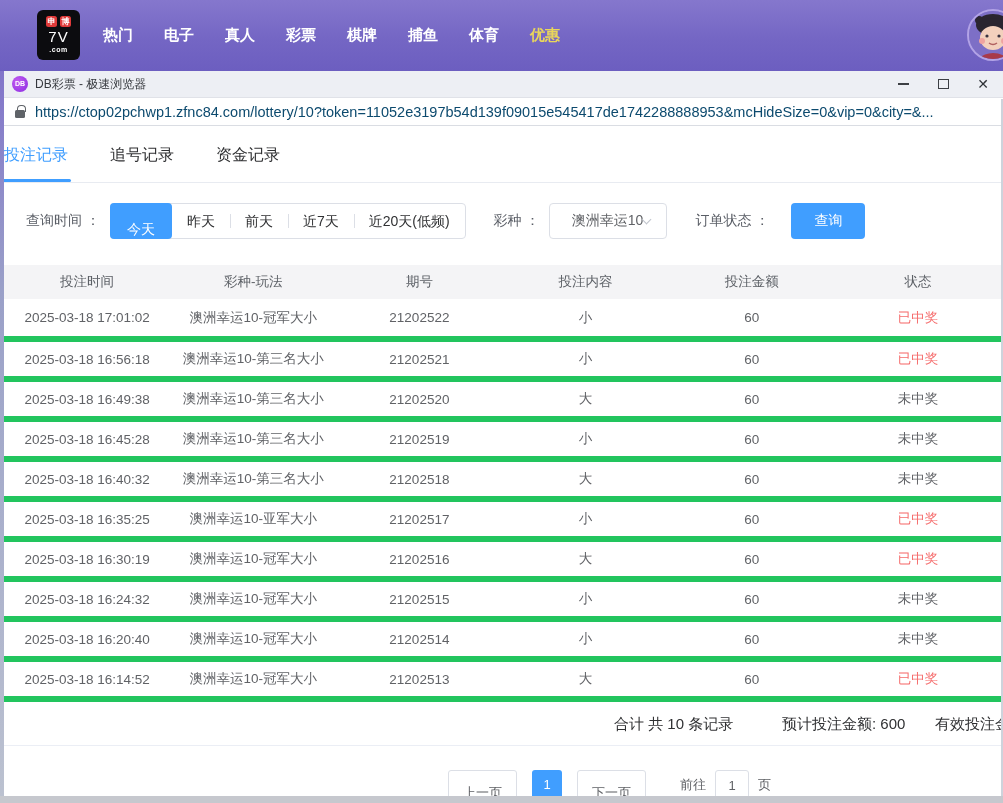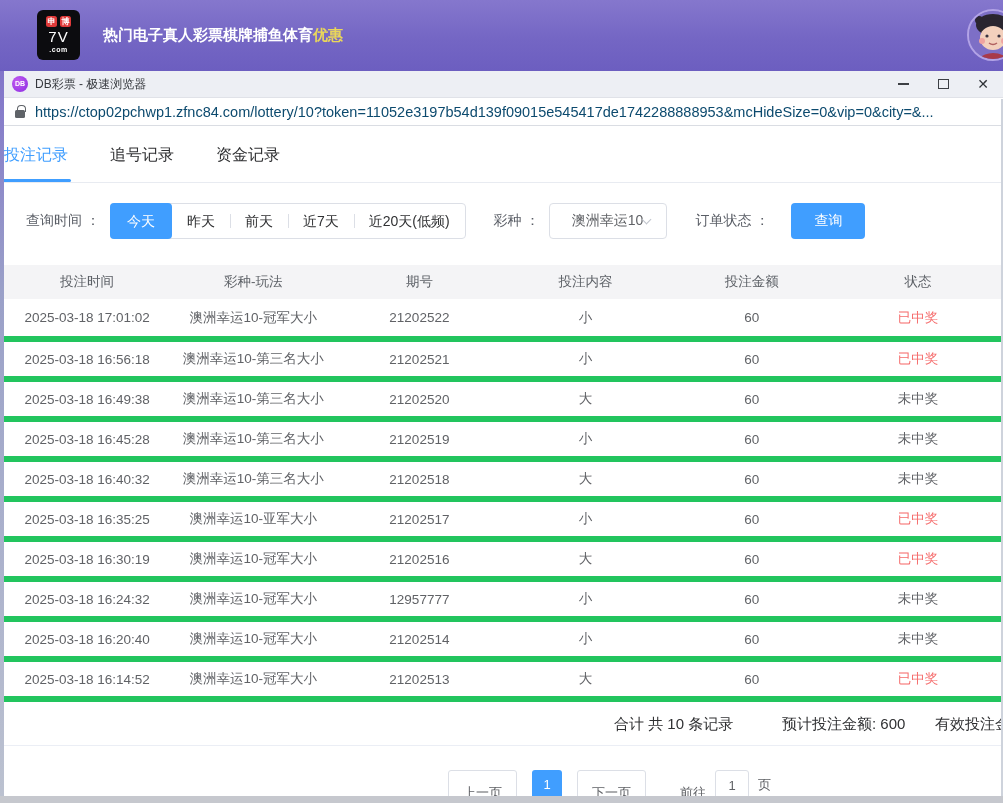--- a/index.html
+++ b/index.html
@@ -21,21 +21,21 @@
     display:flex; flex-direction:column; align-items:center; justify-content:center;
   }
   .logo-badges { display:flex; gap:3px; margin-bottom:1px; }
   .logo-badge {
     width:11px; height:11px; background:#e03a3a; border-radius:2.5px;
     color:#fff; font-size:8px; line-height:11px; text-align:center; font-weight:bold;
   }
   .logo-mid { color:#fff; font-weight:400; font-size:15px; line-height:18px; letter-spacing:1px; }
   .logo-bottom { color:#fff; font-size:7px; line-height:8px; font-weight:bold; letter-spacing:.5px; }
 
-  .nav-items { display:flex; margin-left:103px; }
+  .nav-items { display:flex; margin-left:103px; gap:31px; }
   .nav-item { color:#fff; font-size:15px; font-weight:700; cursor:pointer; white-space:nowrap; }
   .nav-item.highlight { color:#ead75a; }
 
   .avatar {
     position:absolute; right:-16px; top:9px; width:52px; height:52px;
     border-radius:50%; border:2px solid #b2a3e6; overflow:hidden; background:#8d7fd0;
   }
 
   
   .titlebar {
@@ -90,21 +90,21 @@
   }
 
   .filterbar { display:flex; align-items:center; margin:20px 0 0 22px; height:36px; font-size:14px; color:#5a5e66; }
   .seg-group {
     display:flex; border:1px solid #dcdfe6; border-radius:4px; margin-left:10px; height:36px; align-items:center;
   }
   .seg { padding:0 15px; line-height:34px; color:#303133; position:relative; cursor:pointer; white-space:nowrap; }
   .seg + .seg::before { content:''; position:absolute; left:0; top:10px; height:14px; width:1px; background:#dcdfe6; }
   .seg.active {
     background:#409eff; color:#fff; border-radius:4px; height:36px; line-height:36px;
-    margin:-1px 0 -1px -1px; padding:0 17px;text-align:right;
+    margin:-1px 0 -1px -1px; padding:8px 17px;text-align:right;
   }
   .seg.active + .seg::before { display:none; }
   .field-label { margin-left:28px; white-space:nowrap; }
   .select {
     display:flex; align-items:center; justify-content:space-between;
     border:1px solid #dcdfe6; border-radius:4px; height:36px; padding:0 10px 0 15px;
     margin-left:10px; color:#606266; cursor:pointer;
   }
   .select.lottery { width:118px;justify-content:center; }
   .select.status { width:90px; }
@@ -130,21 +130,21 @@
 
   .pagination { position:absolute; left:444px; top:644px; display:flex; height:32px; }
   .pg-btn {
     min-width:69px; height:30px; border:1px solid #dcdfe6; background:#fff; border-radius:3px;
     color:#606266; font-size:13px; line-height:28px; text-align:center; padding:8px 10px; cursor:pointer;
   }
   .pg-current {
     width:30px; height:30px; background:#409eff; color:#fff; border-radius:3px;
     line-height:30px; text-align:center; font-size:13px; margin:0 15px; cursor:pointer;
   }
-  .pg-goto { margin-left:34px; font-size:13px; color:#606266; line-height:30px; white-space:nowrap;margin-top:8px; }
+  .pg-goto { margin-left:34px; font-size:13px; color:#606266; line-height:30px; white-space:nowrap; }
   .pg-input {
     width:34px; height:30px; border:1px solid #dcdfe6; border-radius:3px; text-align:center;
     font-size:13px; color:#606266; margin:0 9px; font-family:inherit;
   }
   .pg-unit { font-size:13px; color:#606266; line-height:30px; }
 
   .h-scrollbar { position:absolute; left:0; right:0; bottom:0; height:7px; background:#c6c8ce; }
 </style>
 </head>
 <body>
@@ -300,21 +300,21 @@
             <td>2025-03-18 16:30:19</td>
             <td>澳洲幸运10-冠军大小</td>
             <td>21202516</td>
             <td>大</td>
             <td>60</td>
             <td><span class="status-won">已中奖</span></td>
           </tr>
           <tr>
             <td>2025-03-18 16:24:32</td>
             <td>澳洲幸运10-冠军大小</td>
-            <td>12957777</td>
+            <td>21202515</td>
             <td>小</td>
             <td>60</td>
             <td><span class="status-lost">未中奖</span></td>
           </tr>
           <tr>
             <td>2025-03-18 16:20:40</td>
             <td>澳洲幸运10-冠军大小</td>
             <td>21202514</td>
             <td>小</td>
             <td>60</td>

